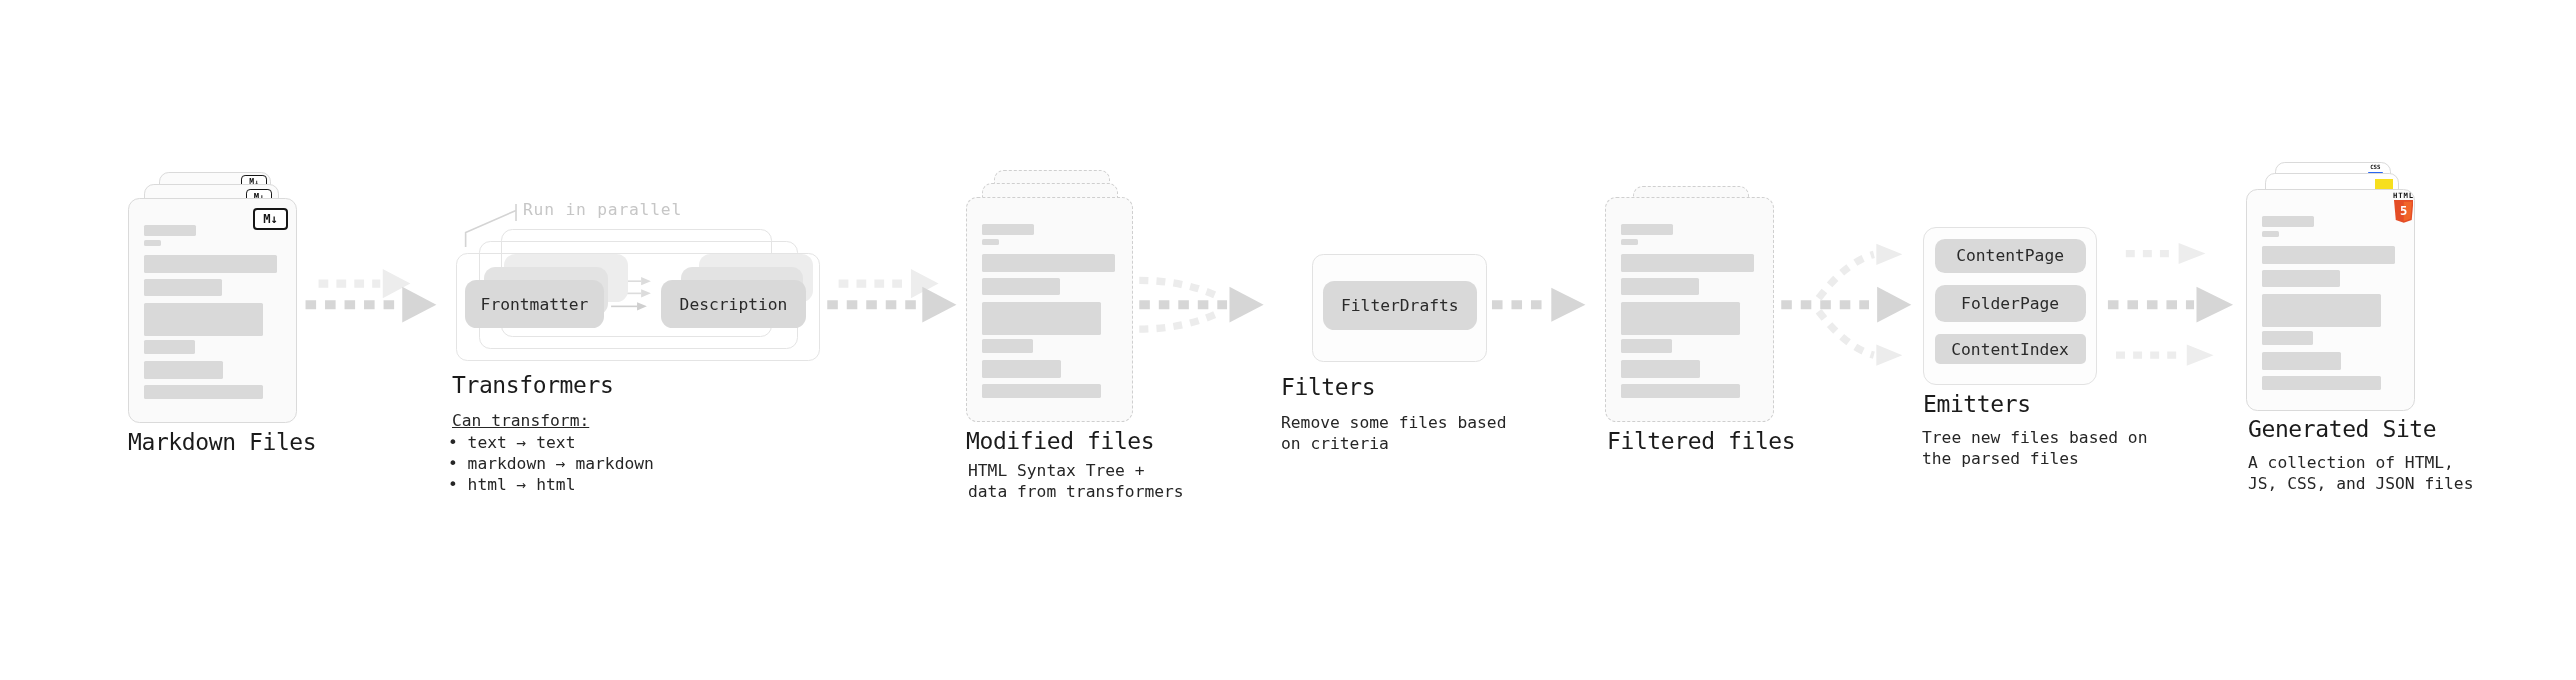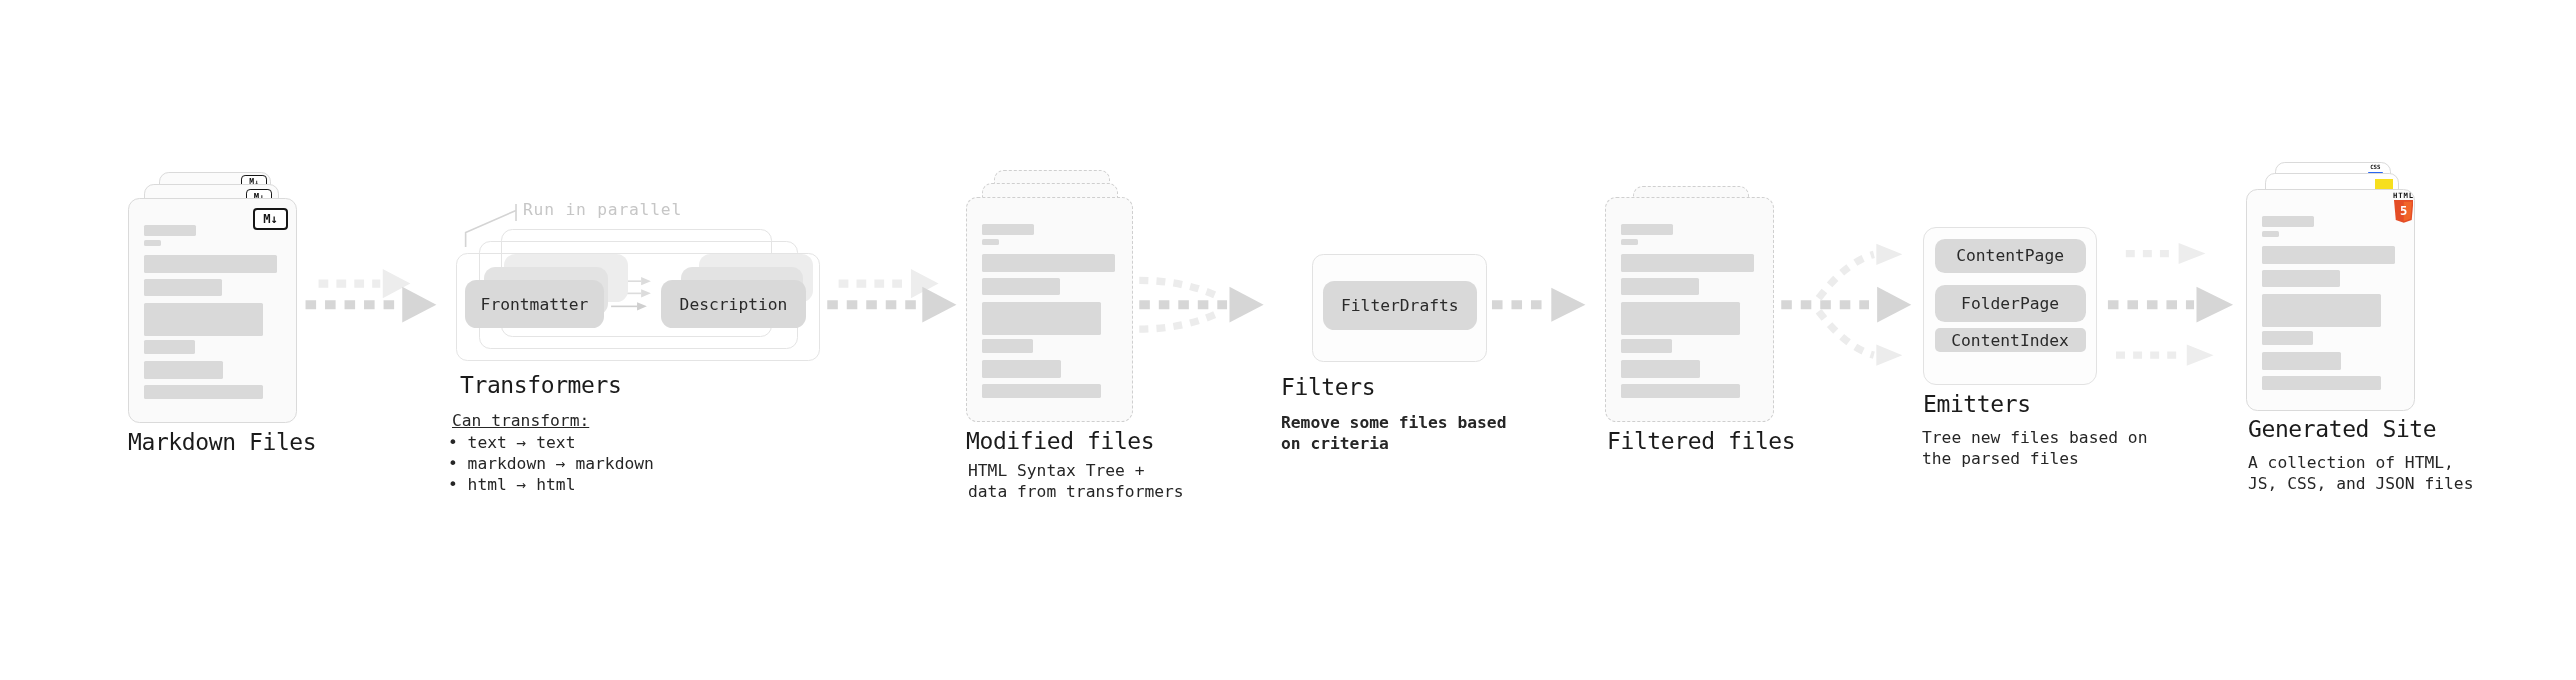--- a/index.html
+++ b/index.html
@@ -128,21 +128,21 @@
     <div class="obox" style="left:456px;top:253px;width:362px;height:106px;"></div>
 
     <div class="ghost" style="left:504px;top:254px;width:124px;height:48px;background:#ededed;"></div>
     <div class="ghost" style="left:484px;top:267px;width:124px;height:48px;background:#e3e3e3;"></div>
     <div class="node" style="left:465px;top:280px;width:139px;height:48px;">Frontmatter</div>
 
     <div class="ghost" style="left:699px;top:254px;width:114px;height:48px;background:#ededed;"></div>
     <div class="ghost" style="left:681px;top:267px;width:122px;height:48px;background:#e3e3e3;"></div>
     <div class="node" style="left:661px;top:280px;width:145px;height:48px;">Description</div>
 
-    <div class="title" style="left:452px;top:373px;margin-left:8px;">Transformers</div>
+    <div class="title" style="left:452px;top:373px;">Transformers</div>
     <div class="desc" style="left:452px;top:410px;text-decoration:underline;">Can transform:</div>
     <div class="desc" style="left:448px;top:432px;">
       <div>• text → text</div>
       <div>• markdown → markdown</div>
       <div>• html → html</div>
     </div>
   </div>
 
   <div>
     <div class="file-tab" style="left:994px;top:170px;width:114px;height:36px;"></div>
@@ -164,21 +164,21 @@
       <div>HTML Syntax Tree +</div>
       <div>data from transformers</div>
     </div>
   </div>
 
   <div>
     <div class="obox" style="left:1281px;top:254px;width:173px;height:106px;border-color:#e2e2e2;background:#fdfdfd;margin-left:31px;">
       <div class="node" style="left:9.8px;top:26px;width:154px;height:49px;">FilterDrafts</div>
     </div>
     <div class="title" style="left:1281px;top:375px;">Filters</div>
-    <div class="desc" style="left:1281px;top:412px;font-weight:bold;">
+    <div class="desc" style="left:1281px;top:412px;">
       <div>Remove some files based</div>
       <div>on criteria</div>
     </div>
   </div>
 
   <div>
     <div class="file-tab" style="left:1633px;top:186px;width:114px;height:32.5px;"></div>
     <div class="file-card dashed" style="left:1605px;top:197px;width:167px;height:223px;">
       <div class="skeleton">
           <div class="bar" style="top: 26px; width: 52px; height: 11.4px;"></div>
@@ -191,21 +191,21 @@
           <div class="bar" style="top: 186px; width: 119px; height: 14px;"></div>
         </div>
     </div>
     <div class="title" style="left:1607px;top:429px;">Filtered files</div>
   </div>
 
   <div>
     <div class="obox" style="left:1923px;top:227px;width:172px;height:156px;border-color:#e2e2e2;background:#fdfdfd;border-radius:13px;">
       <div class="node" style="left:10.6px;top:10.6px;width:151px;height:34px;border-radius:9.8px;">ContentPage</div>
       <div class="node" style="left:10.6px;top:57px;width:151px;height:37px;border-radius:9.8px;">FolderPage</div>
-      <div class="node" style="left:10.6px;top:100px;width:151px;height:24px;border-radius:5px;">ContentIndex</div>
+      <div class="node" style="left:10.6px;top:106px;width:151px;height:30px;border-radius:5px;">ContentIndex</div>
     </div>
     <div class="title" style="left:1923px;top:392px;">Emitters</div>
     <div class="desc" style="left:1922px;top:427px;">
       <div>Tree new files based on</div>
       <div>the parsed files</div>
     </div>
   </div>
 
   <div>
     <div class="file-back" style="left:2275px;top:162px;width:114px;height:41px;background:#ffffff;">

